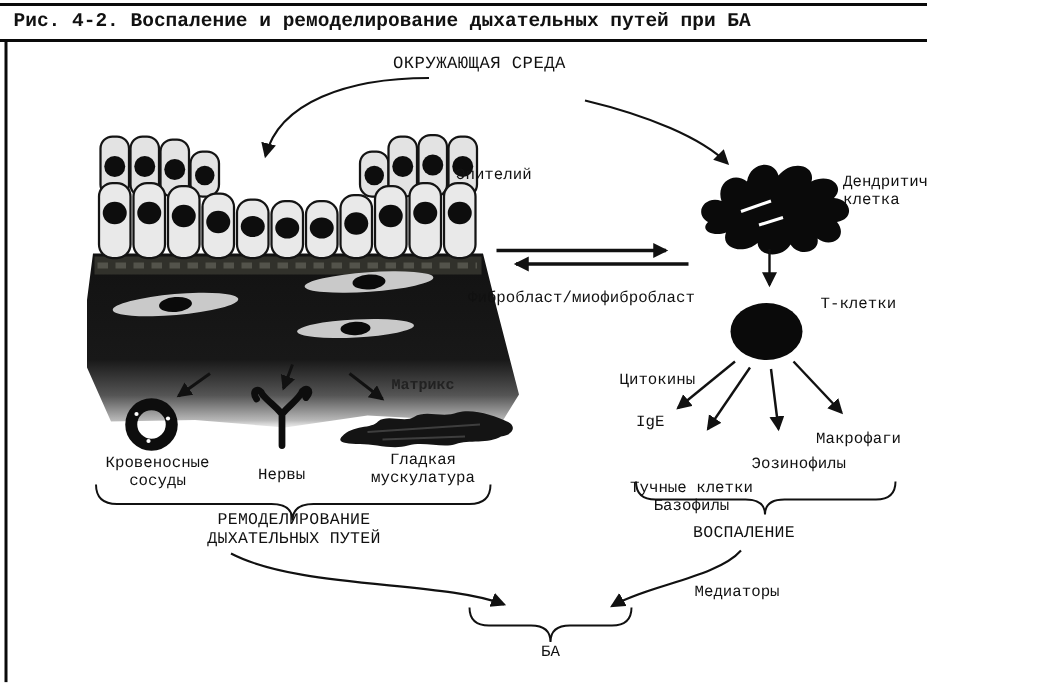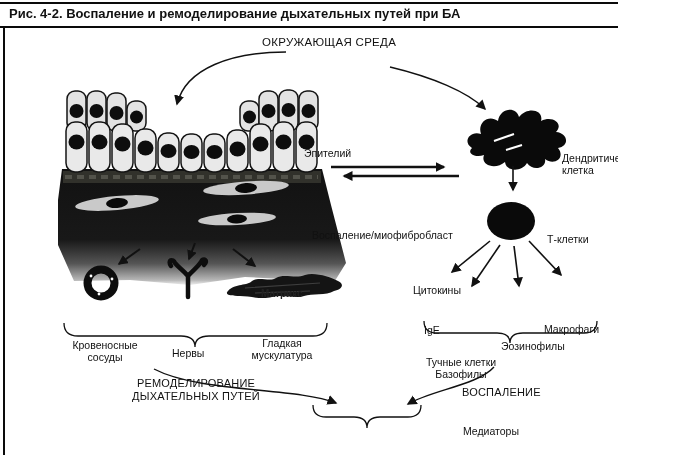--- a/index.html
+++ b/index.html
@@ -1,23 +1,23 @@
 <!DOCTYPE html>
 <html><head>
 <meta charset="utf-8">
 <style>
   html,body{margin:0;padding:0;background:#fff;}
   .stage{
     position:relative;width:618px;height:455px;background:#fff;overflow:hidden;
-    font-family:Liberation Sans, sans-serif;color:#111;
+    font-family:Liberation Mono, monospace;color:#111;
   }
   .hline{position:absolute;left:0;width:698px;height:2px;background:#0a0a0a;}
   .vline{position:absolute;width:2px;background:#0a0a0a;}
   .figtitle{position:absolute;left:9px;top:6px;font-size:13px;font-weight:bold;white-space:nowrap;}
-  .lbl{position:absolute;font-size:10.5px;line-height:1.16;white-space:nowrap;margin-top:36px;}
+  .lbl{position:absolute;font-size:10.5px;line-height:1.16;white-space:nowrap;}
   .lbl.wrap{white-space:normal;text-align:center;}
   .caps{font-size:11px;letter-spacing:.2px;}
   .envtitle{position:absolute;left:262px;top:36px;width:200px;text-align:left;font-size:11.5px;letter-spacing:.3px;}
   .envsub{position:absolute;left:225px;top:54px;width:300px;text-align:center;font-size:10.5px;}
   .matrix{font-weight:bold;color:#222;}
   svg{position:absolute;left:0;top:0;}
 </style>
 </head>
 <body>
 
@@ -162,25 +162,25 @@
       <path d="M424,321 Q424,333 437,333 L497,333 Q510,333 510,343 Q510,333 523,333 L584,333 Q597,333 597,321"></path>
       <path d="M64,323 Q64,336 78,336 L181,336 Q195,336 195,347 Q195,336 209,336 L313,336 Q327,336 327,323"></path>
       <path d="M313,405 Q313,417 326,417 L354,417 Q367,417 367,428 Q367,417 380,417 L408,417 Q421,417 421,405"></path>
     </g>
 
     <path d="M154,369 C200,393 295,387 336,403" fill="none" stroke="#111" stroke-width="1.4" marker-end="url(#ah)"></path>
     <path d="M494,367 C478,385 432,390 408,404" fill="none" stroke="#111" stroke-width="1.4" marker-end="url(#ah)"></path>
   </svg>
 
   <div class="lbl" style="left:304px;top:111px;">Эпителий</div>
-  <div class="lbl" style="left:312px;top:193px;">Воспаление/миофибробласт</div>
+  <div class="lbl" style="left:312px;top:193px;">Фибробласт/миофибробласт</div>
   <div class="lbl wrap" style="left:562px;top:116px;width:100px;text-align:left;">Дендритическая клетка</div>
   <div class="lbl" style="left:547px;top:197px;">Т-клетки</div>
   <div class="lbl" style="left:413px;top:248px;">Цитокины</div>
-  <div class="lbl" style="left:424px;top:288px;">IgE</div>
+  <div class="lbl" style="left:424px;top:276px;">IgE</div>
   <div class="lbl wrap" style="left:420px;top:320px;width:82px;">Тучные клетки Базофилы</div>
   <div class="lbl" style="left:501px;top:304px;">Эозинофилы</div>
   <div class="lbl" style="left:544px;top:287px;">Макрофаги</div>
   <div class="lbl matrix" style="left:261px;top:252px;font-size:10px;">Матрикс</div>
   <div class="lbl wrap" style="left:67px;top:303px;width:76px;">Кровеносные сосуды</div>
   <div class="lbl" style="left:172px;top:311px;">Нервы</div>
   <div class="lbl wrap" style="left:242px;top:301px;width:80px;">Гладкая мускулатура</div>
   <div class="lbl wrap caps" style="left:128px;top:341px;width:136px;">РЕМОДЕЛИРОВАНИЕ ДЫХАТЕЛЬНЫХ ПУТЕЙ</div>
   <div class="lbl caps" style="left:462px;top:350px;">ВОСПАЛЕНИЕ</div>
   <div class="lbl" style="left:430px;top:389px;padding-left:33px;">Медиаторы</div>

